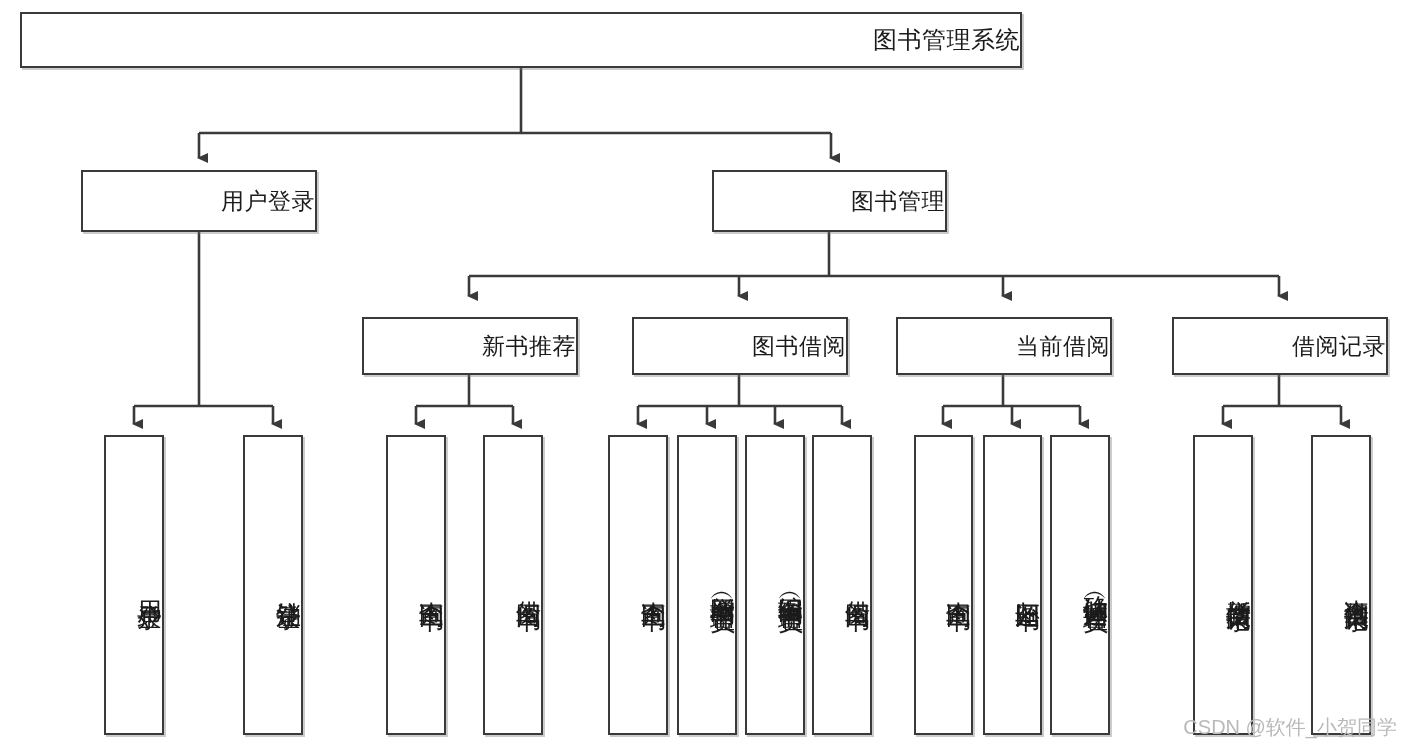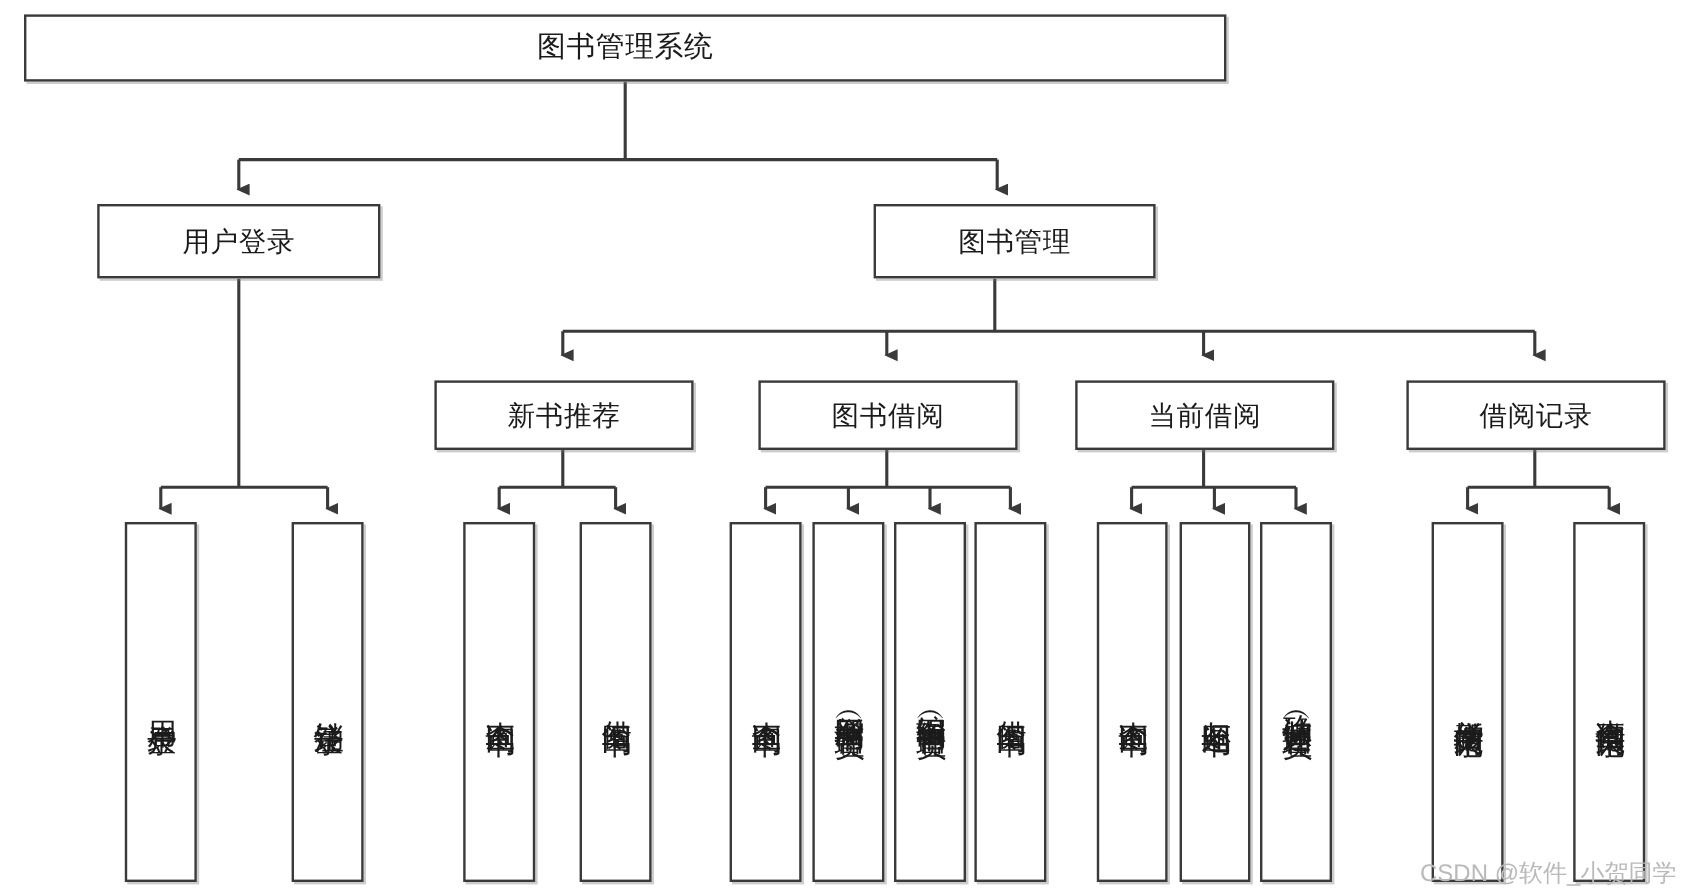--- a/index.html
+++ b/index.html
@@ -25,21 +25,21 @@
     height: 747px;
     pointer-events: none;
   }
   .node {
     position: absolute;
     box-sizing: border-box;
     background: #ffffff;
     border: 2px solid #3a3a3a;
     display: flex;
     align-items: center;
-    justify-content: center;
+    justify-content: flex-end;
     color: #1b1b1b;
     box-shadow: 2px 2px 0 rgba(120,120,120,0.38);
   }
   .node .label {
     display: block;
     text-align: center;
     line-height: 1.08;
     letter-spacing: 0.5px;
     white-space: nowrap;
   }
@@ -128,21 +128,21 @@
     </g>
   </svg>
 
   <div class="node h root" style="left:20px; top:12px; width:1002px; height:56px;">
     <span class="label">图书管理系统</span>
   </div>
 
   <div class="node h" style="left:81px; top:170px; width:236px; height:62px;">
     <span class="label">用户登录</span>
   </div>
-  <div class="node h" style="left:712px; top:170px; width:235px; height:62px;margin-left:16px;">
+  <div class="node h" style="left:712px; top:170px; width:235px; height:62px;">
     <span class="label">图书管理</span>
   </div>
 
   <div class="node h" style="left:632px; top:317px; width:216px; height:58px;">
     <span class="label">图书借阅</span>
   </div>
   <div class="node h" style="left:362px; top:317px; width:216px; height:58px;">
     <span class="label">新书推荐</span>
   </div>
   <div class="node h" style="left:896px; top:317px; width:216px; height:58px;">

